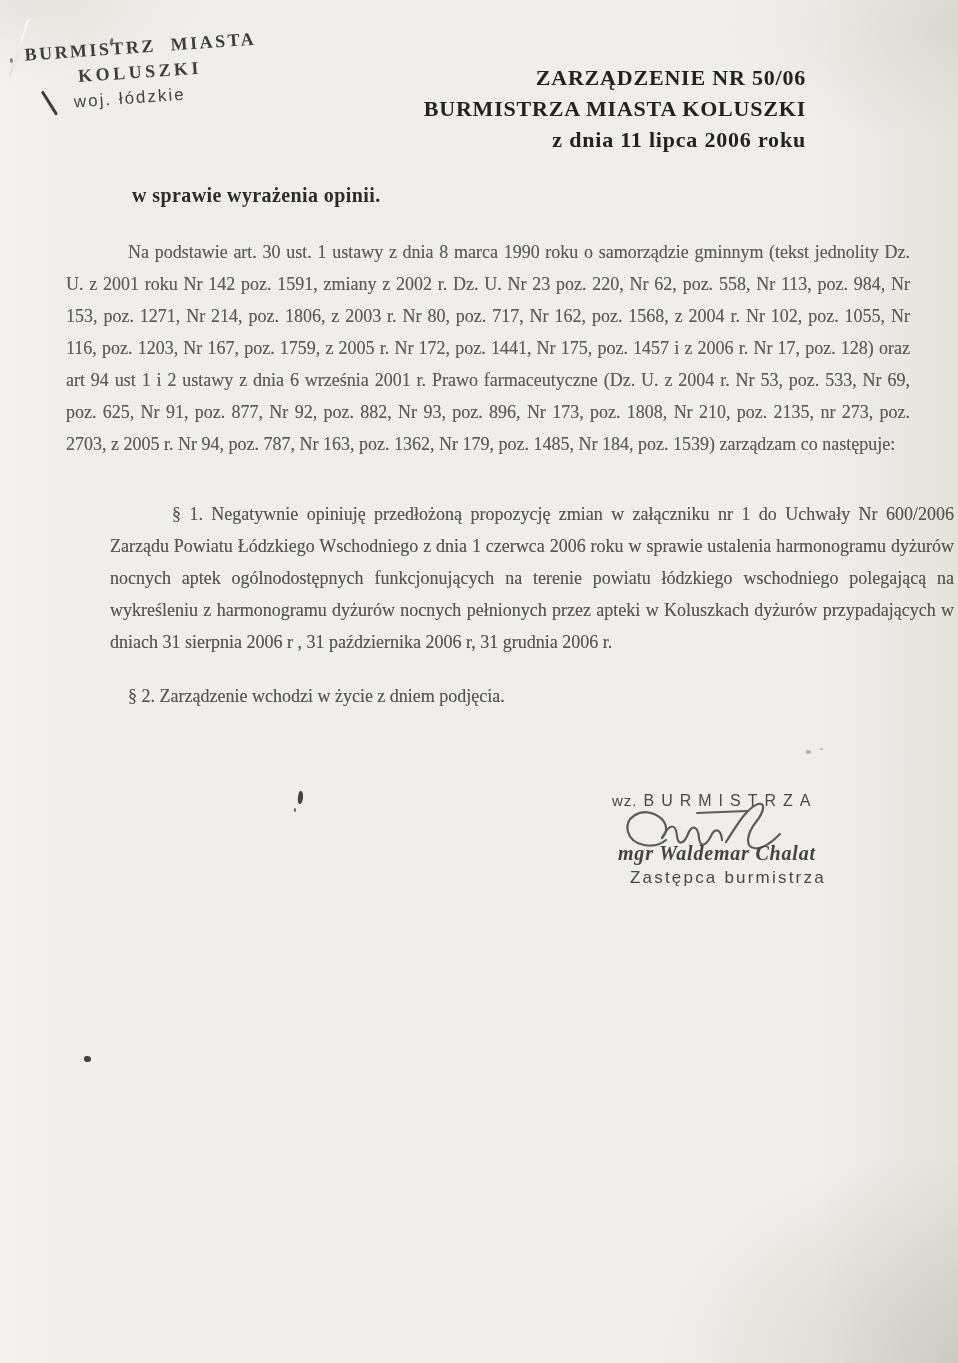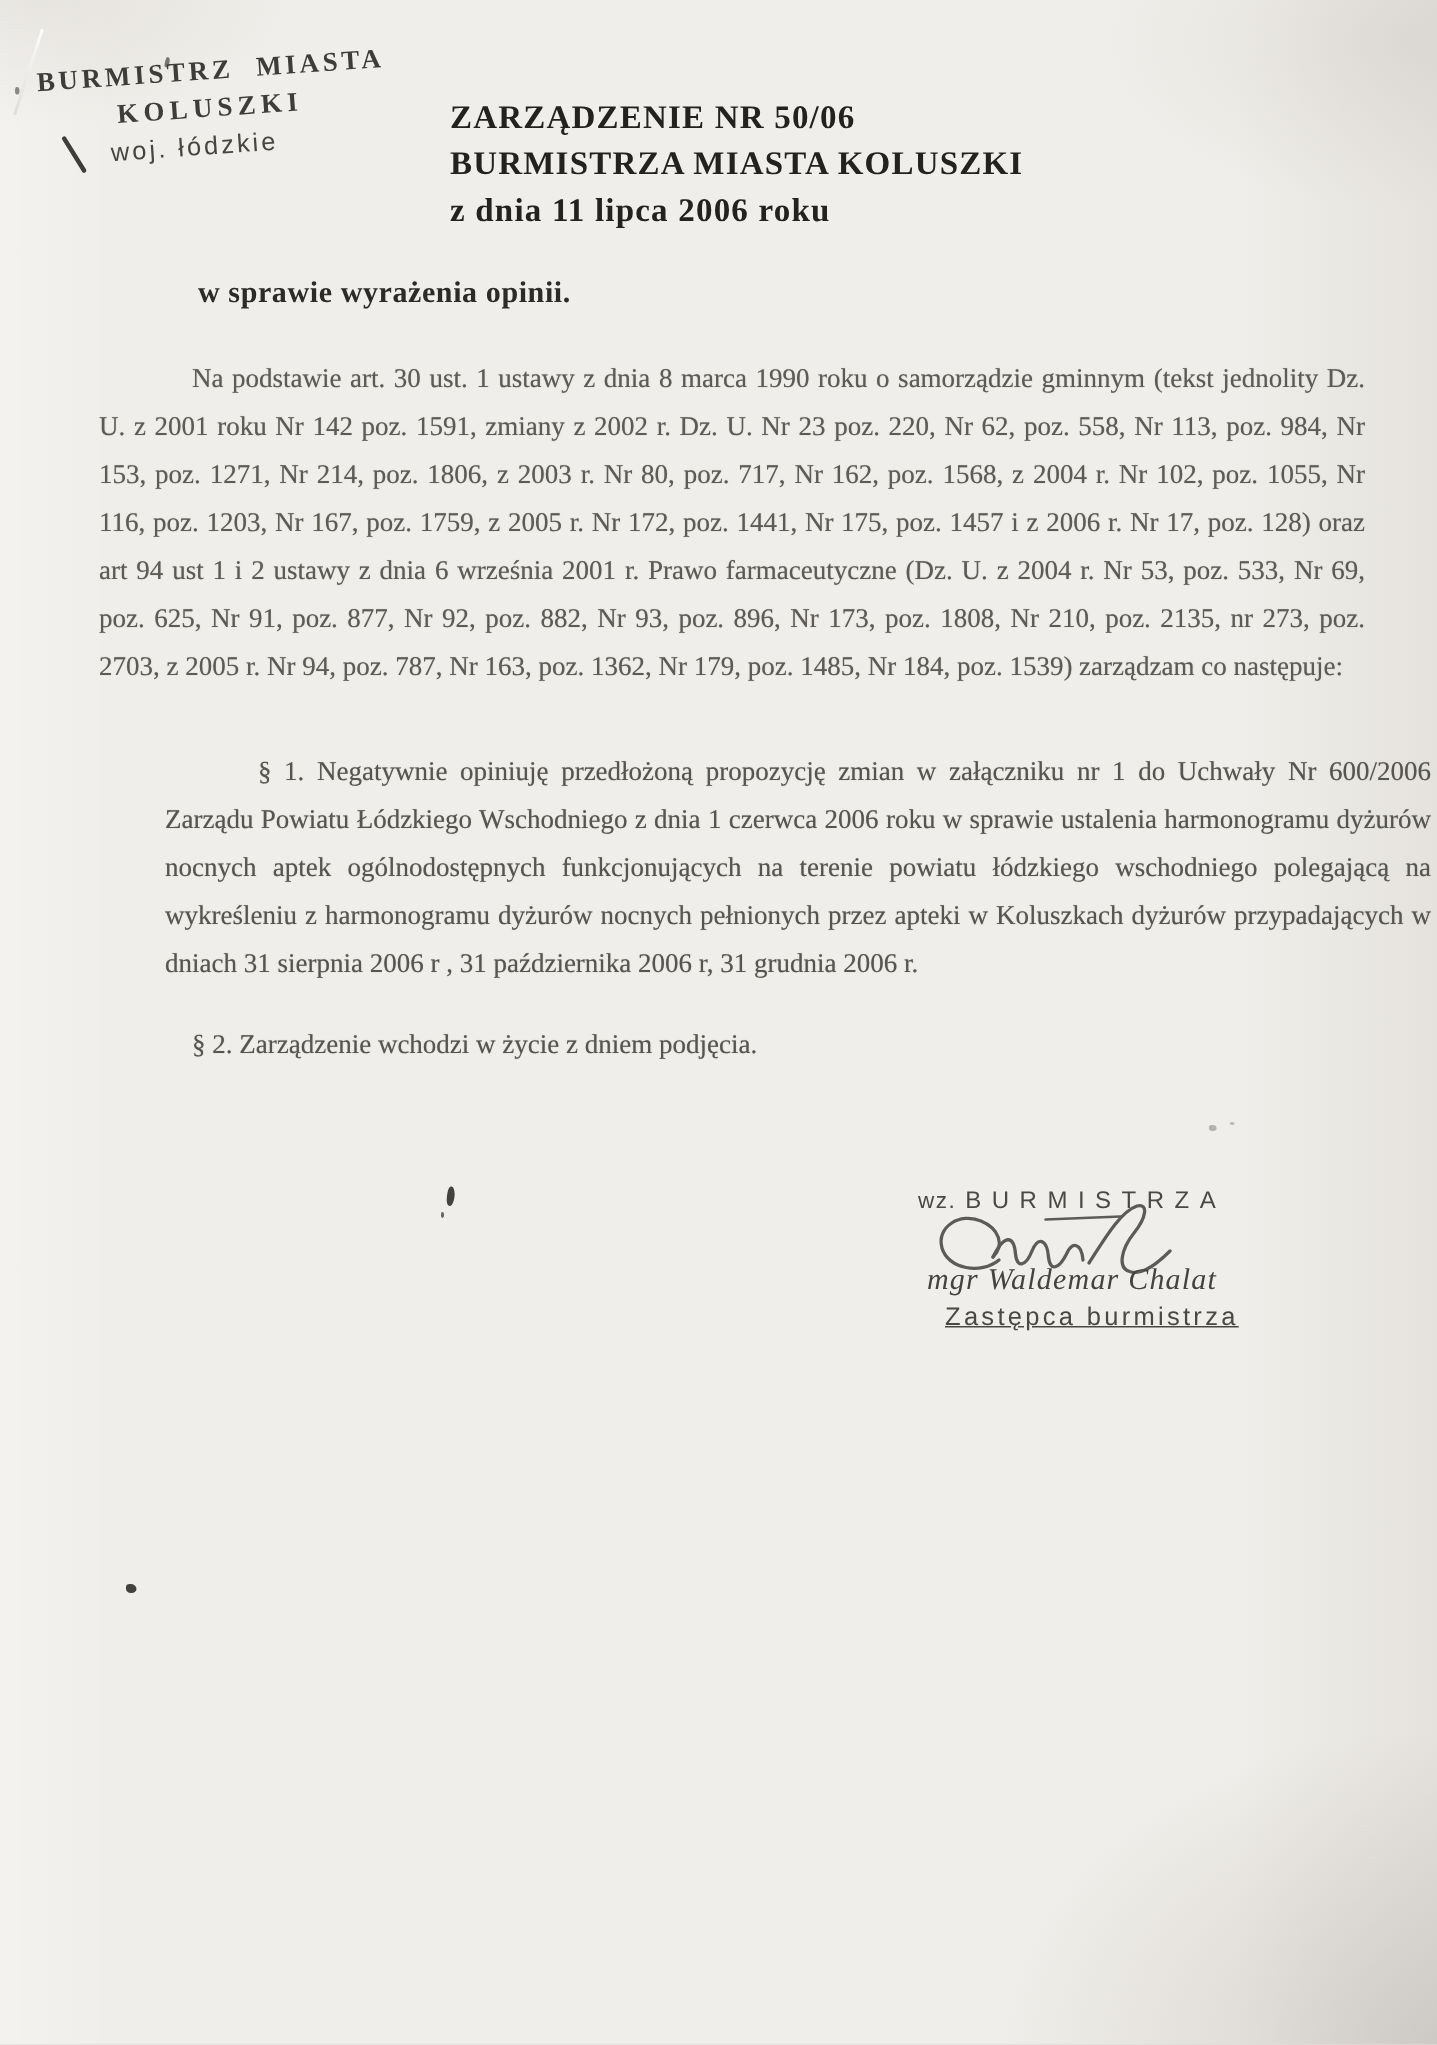--- a/index.html
+++ b/index.html
@@ -23,43 +23,43 @@
   .stamp{
     position:absolute;left:26px;top:36px;width:250px;
     transform:rotate(-4deg);
     color:#3e3d3a;
   }
   .stamp-l1{font-size:18px;font-weight:bold;letter-spacing:2.5px;word-spacing:8px;white-space:nowrap;}
   .stamp-l2{font-size:18px;font-weight:bold;letter-spacing:3.5px;margin:4px 0 0 52px;}
   .stamp-l3{font-family:"Liberation Sans","DejaVu Sans",sans-serif;font-size:17px;letter-spacing:2px;margin:5px 0 0 46px;color:#474540;}
   .stamp-slash{position:absolute;left:20px;top:46px;width:2.5px;height:28px;background:#3e3d3a;transform:rotate(-28deg);border-radius:2px;}
   
-  .title{position:absolute;left:300px;top:62px;width:506px;text-align:left;color:#23221f;}
+  .title{position:absolute;left:300px;top:62px;width:506px;text-align:right;color:#23221f;}
   .title-line{font-size:22px;font-weight:bold;letter-spacing:0.8px;line-height:31px;white-space:nowrap;}
   
   .subject{position:absolute;left:132px;top:184px;font-size:20px;font-weight:bold;color:#2c2b28;letter-spacing:0.4px;}
   
   .para{
     position:absolute;left:66px;width:844px;margin:0;
     font-size:18px;line-height:32px;
     text-align:justify;text-indent:62px;
     color:#57554f;
     text-shadow:0 0 0.6px rgba(87,85,79,0.55);
   }
   .para.legal{top:236px;color:#5d5b55;}
   .para.s1{top:498px;margin-left:44px;}
   .para.s2{top:680px;text-align:left;}
   
   .sig{position:absolute;left:600px;top:790px;width:250px;height:110px;color:#4b4945;}
   .sig-line1{position:absolute;left:12px;top:2px;font-family:"Liberation Sans","DejaVu Sans",sans-serif;font-size:15px;color:#4b4945;white-space:nowrap;}
   .sig-prefix{letter-spacing:1px;}
   .sig-auth{font-size:16px;letter-spacing:7px;margin-left:6px;}
   .sig-svg{position:absolute;left:14px;top:12px;pointer-events:none;}
-  .sig-name{position:absolute;left:18px;top:52px;font-style:italic;font-weight:normal;font-size:20px;letter-spacing:0.8px;color:#454340;white-space:nowrap;}
-  .sig-role{position:absolute;left:30px;top:78px;font-family:"Liberation Sans","DejaVu Sans",sans-serif;font-size:17px;letter-spacing:2.2px;color:#4a4843;white-space:nowrap;text-decoration:underline;}
+  .sig-name{position:absolute;left:18px;top:52px;font-style:italic;font-weight:bold;font-size:20px;letter-spacing:0.8px;color:#454340;white-space:nowrap;}
+  .sig-role{position:absolute;left:30px;top:78px;font-family:"Liberation Sans","DejaVu Sans",sans-serif;font-size:17px;letter-spacing:2.2px;color:#4a4843;white-space:nowrap;}
   
   .speck{position:absolute;background:#44423e;border-radius:40% 60% 50% 50%;pointer-events:none;}
   .speck.a{left:298px;top:791px;width:5px;height:13px;transform:rotate(8deg);}
   .speck.a2{left:294px;top:808px;width:2px;height:4px;opacity:.8;}
   .speck.b{left:84px;top:1056px;width:7px;height:6px;}
   .speck.c{left:806px;top:750px;width:5px;height:4px;opacity:.35;}
   .speck.c2{left:820px;top:748px;width:3px;height:2px;opacity:.3;}
   .speck.d{left:10px;top:58px;width:3px;height:5px;opacity:.6;}
   .speck.e{left:110px;top:38px;width:3px;height:7px;transform:rotate(15deg);opacity:.7;}
   .crease{position:absolute;left:18px;top:18px;width:2px;height:60px;background:linear-gradient(to bottom,rgba(255,255,255,0.9),rgba(200,196,190,0.4));transform:rotate(18deg);pointer-events:none;}

